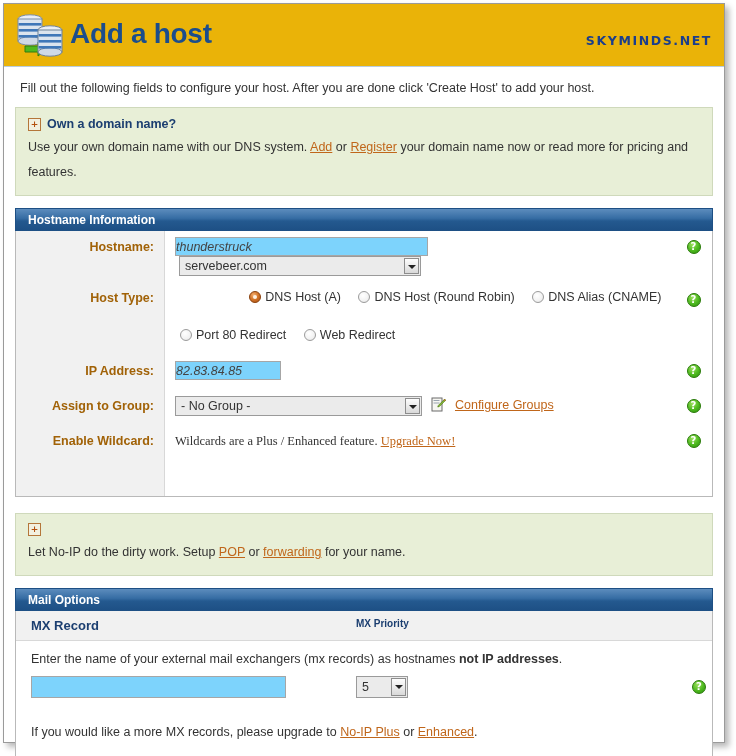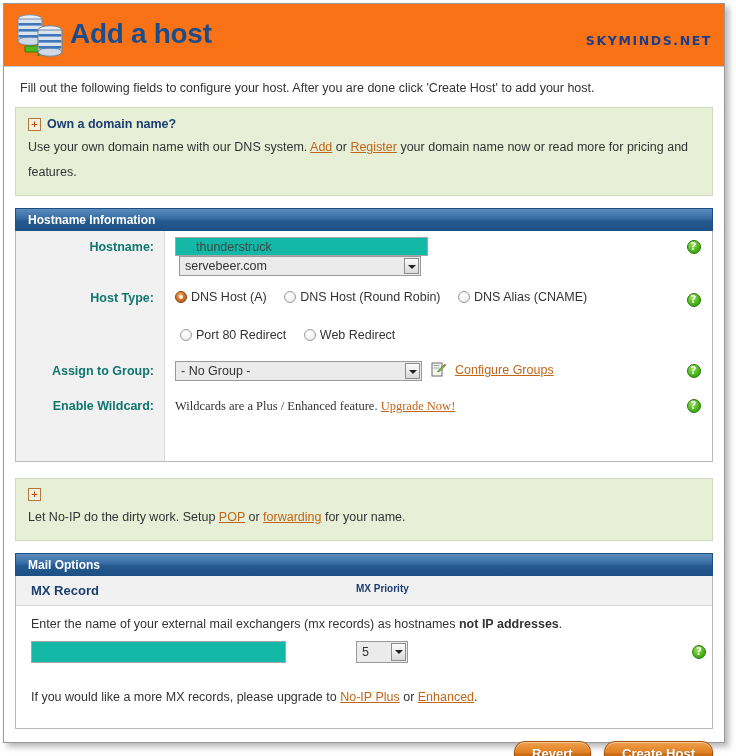--- a/index.html
+++ b/index.html
@@ -26,21 +26,21 @@
     border: 1px solid #9a9a9a;
     background: #ffffff;
     box-sizing: border-box;
     box-shadow: 4px 4px 6px rgba(0,0,0,0.28);
   }
 
   
   .pg-header {
     position: relative;
     height: 62px;
-    background: #f97316;
+    background: #eab308;
     border-bottom: 1px solid #b8cde0;
   }
   .host-icon {
     position: absolute;
     left: 10px;
     top: 8px;
     width: 52px;
     height: 48px;
   }
   .pg-title {
@@ -143,46 +143,47 @@
   .formtbl { width: 100%; border-collapse: collapse; }
   .formtbl td { vertical-align: top; }
   td.lblcell {
     width: 138px;
     background: #f1f1f1;
     border-right: 1px solid #d8d8d8;
     text-align: right;
     padding: 9px 10px 9px 0;
     font-size: 12.5px;
     font-weight: bold;
-    color: #0f766e;
+    color: #a16207;
     white-space: nowrap;
   }
   td.fldcell {
     padding: 6px 0 6px 10px;
     font-size: 12.5px;
     color: #333333;
   }
   td.helpcell {
     width: 36px;
     text-align: center;
     padding: 9px 0 0 0;
     background: #ffffff;
   }
 
   
   input.txt {
     font-family: "Liberation Sans", sans-serif;
     font-size: 12.5px;
     color: #444;
     border: 1px solid #a6a6a6;
-    background: #14b8a6;
-    padding: 2px 20px;
+    background: #7dd3fc;
+    padding: 2px 0;
     height: 19px;
     box-sizing: border-box;
     outline: none;
+    font-style: italic;
   }
   .selbox {
     display: inline-block;
     position: relative;
     border: 1px solid #9a9a9a;
     background: #ebebeb;
     height: 20px;
     box-sizing: border-box;
     font-size: 12.5px;
     color: #333;
@@ -380,39 +381,48 @@
               <span class="arrowbtn"></span>
             </span>
           </td>
           <td class="helpcell">
             <span class="helpicon"></span>
           </td>
         </tr>
 
         <tr>
           <td class="lblcell">Host Type:</td>
-          <td class="fldcell" style="padding-top:8px;">
+          <td class="fldcell" style="padding-top:8px;text-align:right;">
             <span class="rlabel"><span class="radio on"></span><span>DNS Host (A)</span></span>
             <span class="rlabel"><span class="radio"></span><span>DNS Host (Round Robin)</span></span>
             <span class="rlabel"><span class="radio"></span><span>DNS Alias (CNAME)</span></span>
           </td>
           <td class="helpcell" style="padding-top:11px;">
             <span class="helpicon"></span>
           </td>
         </tr>
 
         <tr>
           <td class="lblcell"></td>
           <td class="fldcell" style="padding-top:14px; padding-bottom:10px;">
             <span class="rlabel" style="margin-left:5px;"><span class="radio"></span><span>Port 80 Redirect</span></span>
             <span class="rlabel"><span class="radio"></span><span>Web Redirect</span></span>
           </td>
           <td class="helpcell"></td>
         </tr>
 
+        <tr>
+          <td class="lblcell" style="padding-top:12px;">IP Address:</td>
+          <td class="fldcell" style="padding-top:9px;">
+            <input class="txt" style="width: 106px;" value="82.83.84.85">
+          </td>
+          <td class="helpcell" style="padding-top:12px;">
+            <span class="helpicon"></span>
+          </td>
+        </tr>
 
         <tr>
           <td class="lblcell" style="padding-top:12px;">Assign to Group:</td>
           <td class="fldcell" style="padding-top:9px;">
             <span class="selbox" style="width:247px;">
               <span class="selval">- No Group -</span>
               <span class="arrowbtn"></span>
             </span>
             <span class="edit-icon">
               <svg width="15" height="15" viewBox="0 0 15 15">

